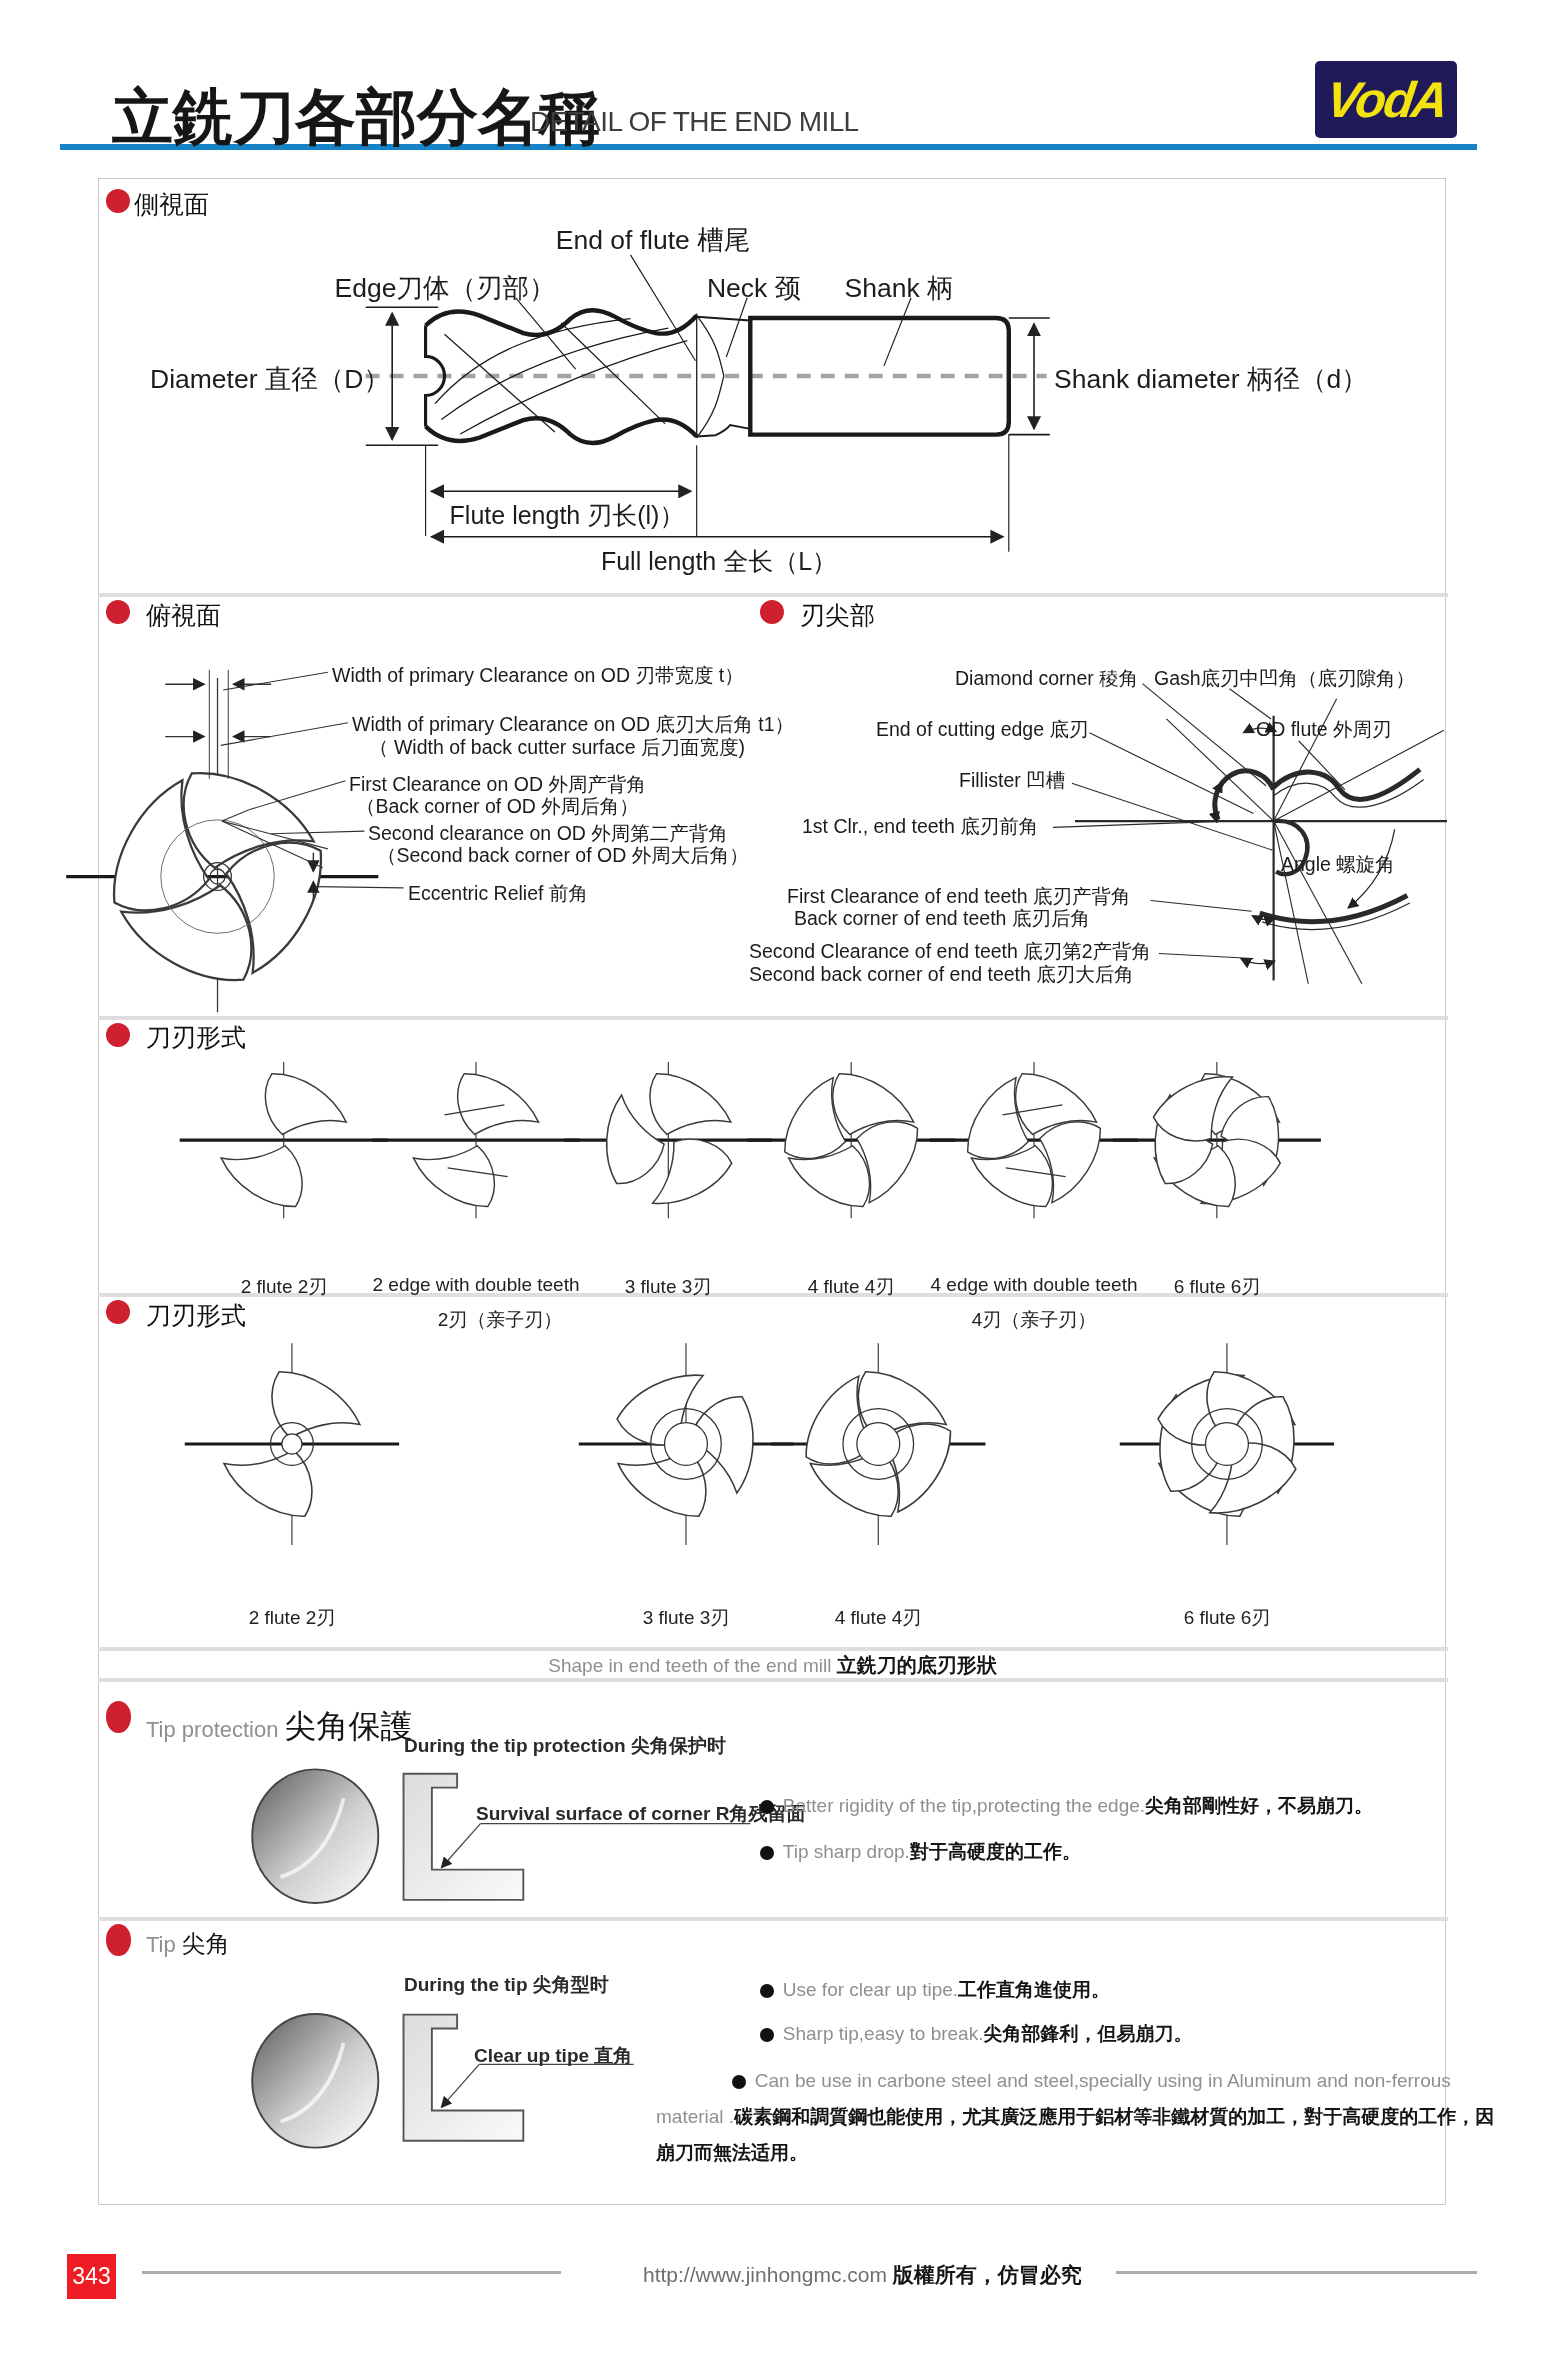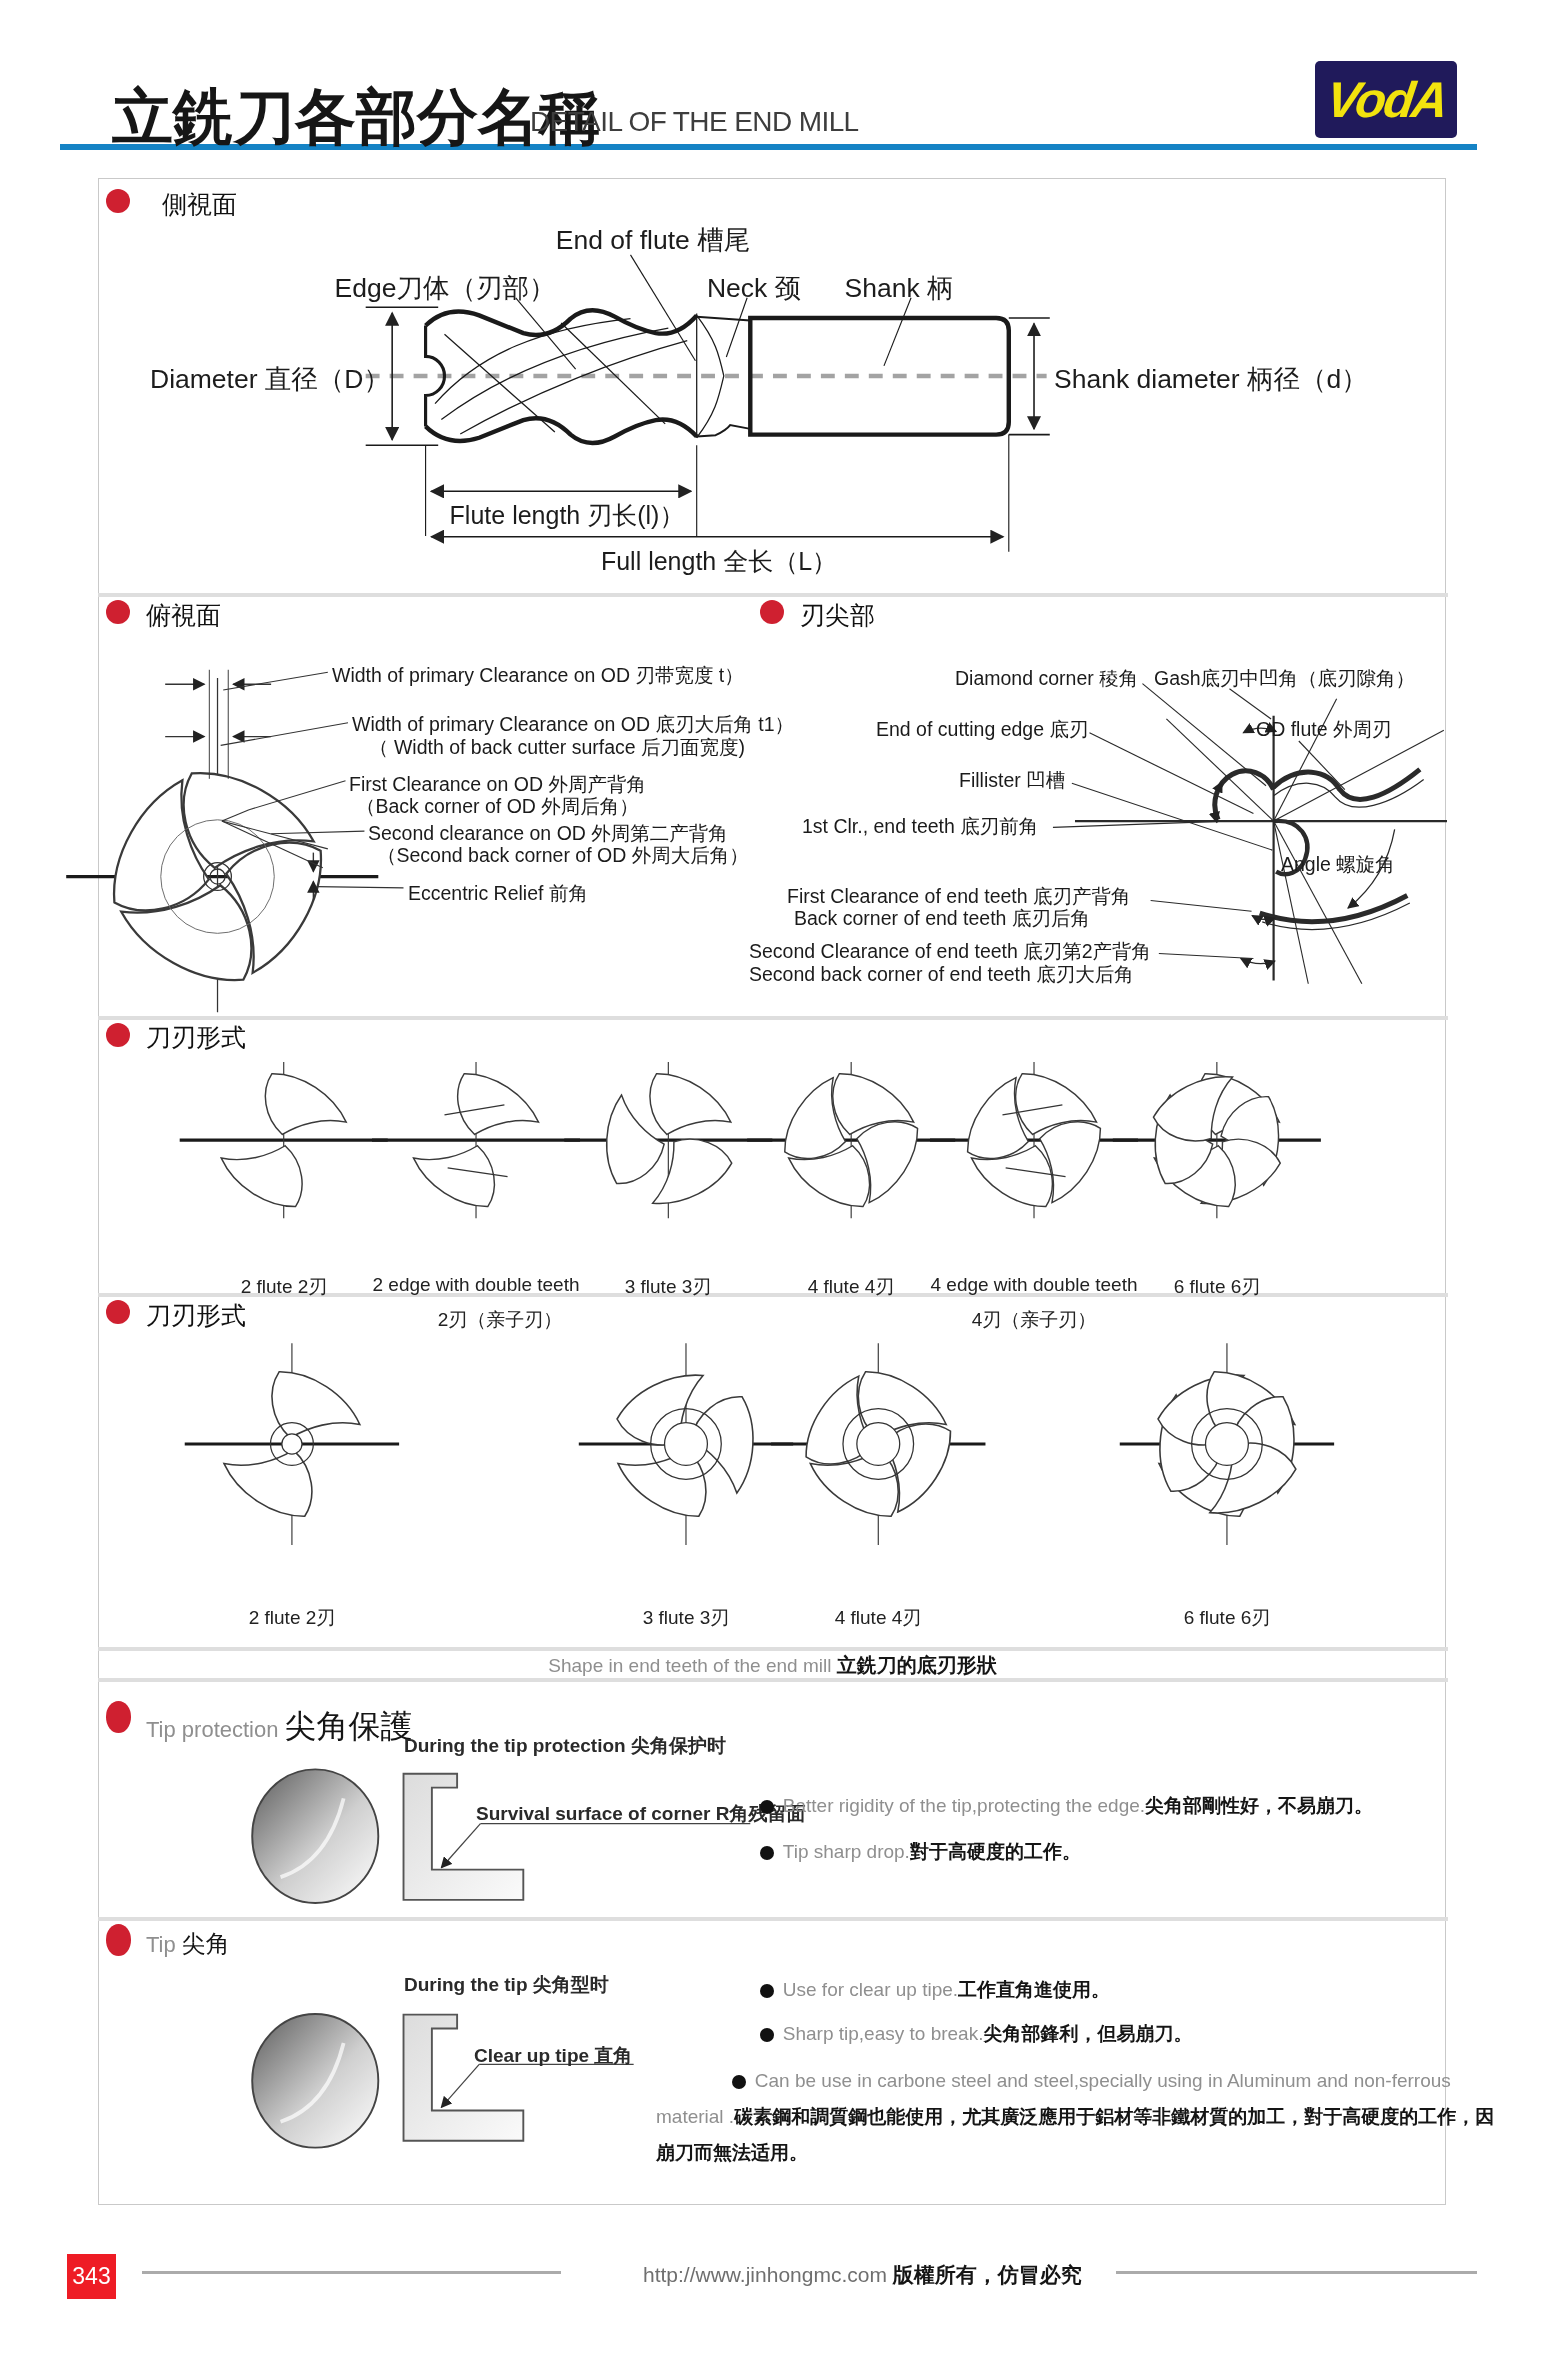--- a/index.html
+++ b/index.html
@@ -41,21 +41,21 @@
 
 <div class="abs" id="frame"></div>
 <div class="abs hdiv" style="top:593px"></div>
 <div class="abs hdiv" style="top:1016px"></div>
 <div class="abs hdiv" style="top:1293px"></div>
 <div class="abs hdiv" style="top:1647px"></div>
 <div class="abs hdiv" style="top:1678px"></div>
 <div class="abs hdiv" style="top:1917px"></div>
 
 <div class="abs bullet txt" style="left:106px;top:189px;width:24px;height:24px"></div>
-<div class="abs txt nw secHead" style="left:162px;top:188px">側視面</div>
+<div class="abs txt nw secHead" style="left:134px;top:188px">側視面</div>
 
 <div class="abs bullet txt" style="left:106px;top:600px;width:24px;height:24px"></div>
 <div class="abs txt nw secHead" style="left:146px;top:599px">俯視面</div>
 
 <div class="abs bullet txt" style="left:760px;top:600px;width:24px;height:24px"></div>
 <div class="abs txt nw secHead" style="left:800px;top:599px">刃尖部</div>
 
 <div class="abs bullet txt" style="left:106px;top:1023px;width:24px;height:24px"></div>
 <div class="abs txt nw secHead" style="left:146px;top:1021px">刀刃形式</div>
 

